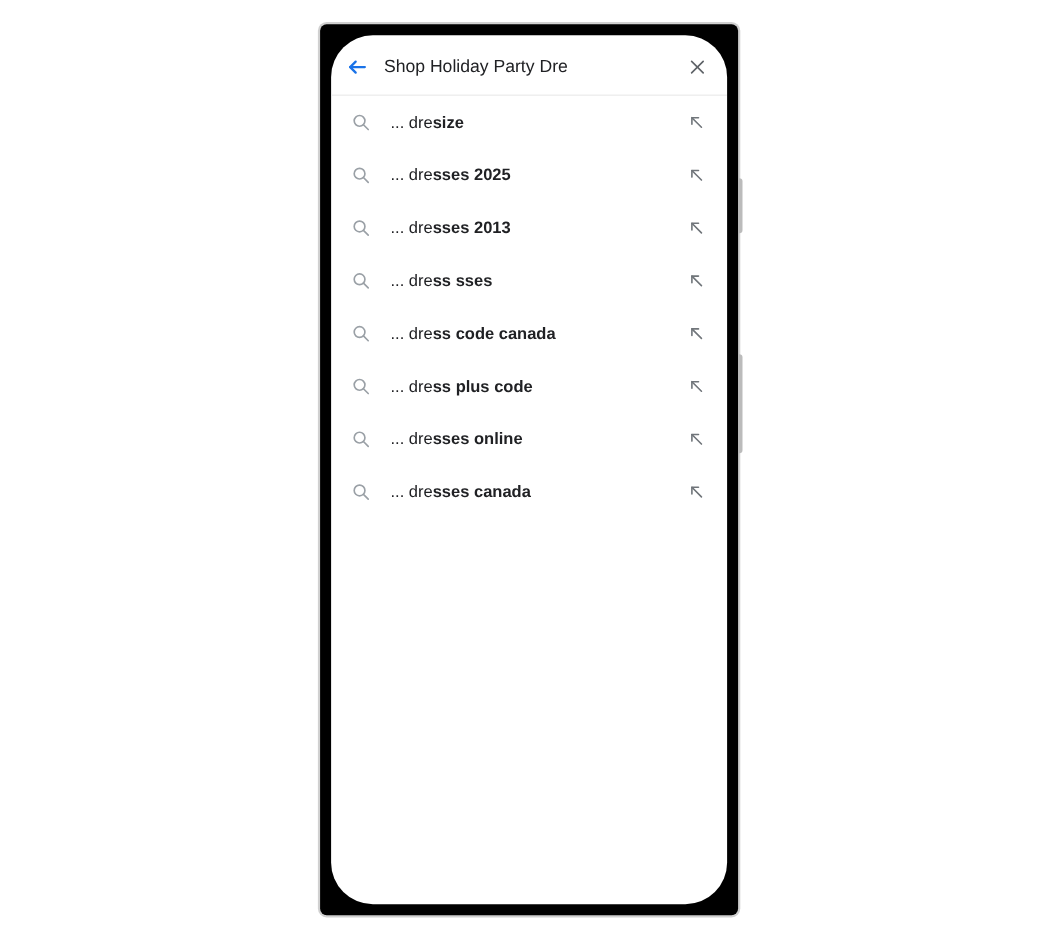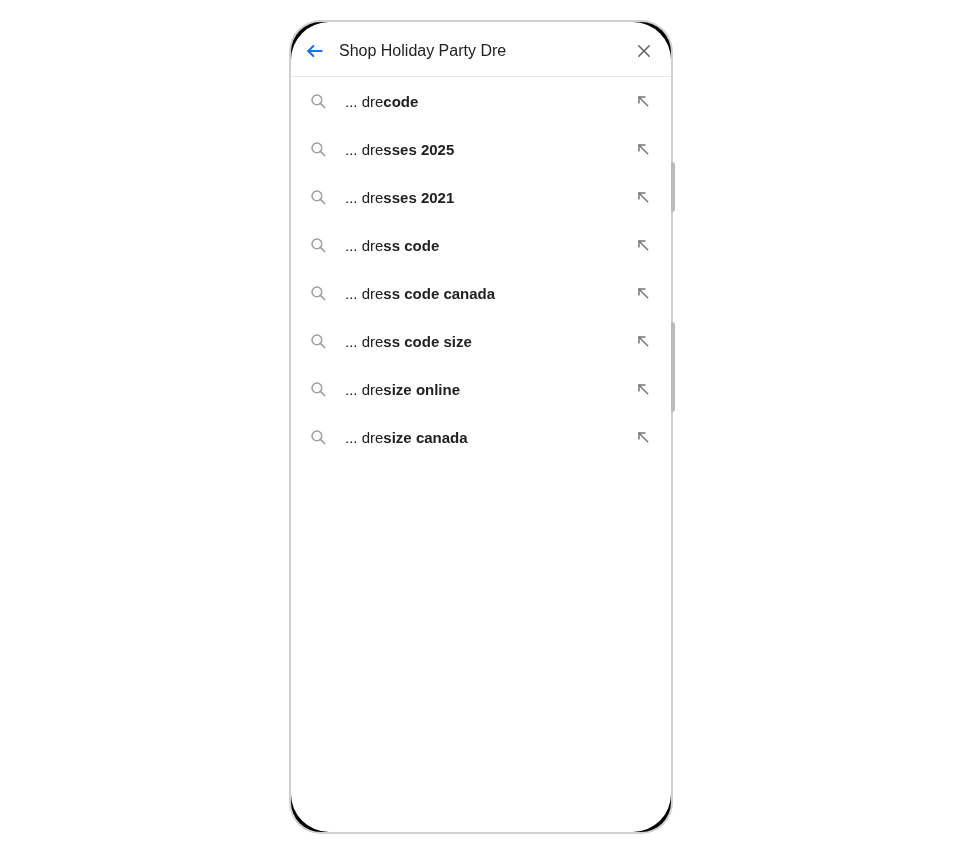--- a/index.html
+++ b/index.html
@@ -15,21 +15,22 @@
       display: flex;
       align-items: center;
       justify-content: center;
       font-family: Arial, Helvetica, sans-serif;
     }
 
     .phone-frame {
       width: 380px;
       height: 810px;
       background: #000;
-      border-radius: 30px;
+      border-radius: 6px;
+      padding: 10px;
       position: relative;
       box-shadow: 0 0 0 2px #d0d0d0;
     }
 
     .side-button-1 {
       position: absolute;
       right: -4px;
       top: 140px;
       width: 4px;
       height: 50px;
@@ -175,21 +176,21 @@
 
     <div class="suggestions" id="suggestions-container">
 
     <div class="suggestion-row">
           <div class="suggestion-icon">
             <svg width="18" height="18" viewBox="0 0 24 24" fill="none" stroke="#9aa0a6" stroke-width="2" stroke-linecap="round">
   <circle cx="10.5" cy="10.5" r="6.5"></circle>
   <line x1="21" y1="21" x2="15.2" y2="15.2"></line>
 </svg>
           </div>
-          <div class="suggestion-text"><span class="prefix">... dre</span><span class="bold">code</span></div>
+          <div class="suggestion-text"><span class="prefix">... dre</span><span class="bold">size</span></div>
           <div class="fill-arrow">
             <svg width="16" height="16" viewBox="0 0 24 24" fill="none" stroke="#70757a" stroke-width="2.2" stroke-linecap="round" stroke-linejoin="round">
   <line x1="19" y1="19" x2="6" y2="6"></line>
   <polyline points="6 15 6 6 15 6"></polyline>
 </svg>
           </div>
         </div>
         <div class="suggestion-row">
           <div class="suggestion-icon">
             <svg width="18" height="18" viewBox="0 0 24 24" fill="none" stroke="#9aa0a6" stroke-width="2" stroke-linecap="round">
@@ -205,36 +206,36 @@
 </svg>
           </div>
         </div>
         <div class="suggestion-row">
           <div class="suggestion-icon">
             <svg width="18" height="18" viewBox="0 0 24 24" fill="none" stroke="#9aa0a6" stroke-width="2" stroke-linecap="round">
   <circle cx="10.5" cy="10.5" r="6.5"></circle>
   <line x1="21" y1="21" x2="15.2" y2="15.2"></line>
 </svg>
           </div>
-          <div class="suggestion-text"><span class="prefix">... dre</span><span class="bold">sses 2021</span></div>
-          <div class="fill-arrow">
-            <svg width="16" height="16" viewBox="0 0 24 24" fill="none" stroke="#70757a" stroke-width="2.2" stroke-linecap="round" stroke-linejoin="round">
-  <line x1="19" y1="19" x2="6" y2="6"></line>
-  <polyline points="6 15 6 6 15 6"></polyline>
-</svg>
-          </div>
-        </div>
-        <div class="suggestion-row">
-          <div class="suggestion-icon">
-            <svg width="18" height="18" viewBox="0 0 24 24" fill="none" stroke="#9aa0a6" stroke-width="2" stroke-linecap="round">
-  <circle cx="10.5" cy="10.5" r="6.5"></circle>
-  <line x1="21" y1="21" x2="15.2" y2="15.2"></line>
-</svg>
-          </div>
-          <div class="suggestion-text"><span class="prefix">... dre</span><span class="bold">ss code</span></div>
+          <div class="suggestion-text"><span class="prefix">... dre</span><span class="bold">sses 2013</span></div>
+          <div class="fill-arrow">
+            <svg width="16" height="16" viewBox="0 0 24 24" fill="none" stroke="#70757a" stroke-width="2.2" stroke-linecap="round" stroke-linejoin="round">
+  <line x1="19" y1="19" x2="6" y2="6"></line>
+  <polyline points="6 15 6 6 15 6"></polyline>
+</svg>
+          </div>
+        </div>
+        <div class="suggestion-row">
+          <div class="suggestion-icon">
+            <svg width="18" height="18" viewBox="0 0 24 24" fill="none" stroke="#9aa0a6" stroke-width="2" stroke-linecap="round">
+  <circle cx="10.5" cy="10.5" r="6.5"></circle>
+  <line x1="21" y1="21" x2="15.2" y2="15.2"></line>
+</svg>
+          </div>
+          <div class="suggestion-text"><span class="prefix">... dre</span><span class="bold">ss sses</span></div>
           <div class="fill-arrow">
             <svg width="16" height="16" viewBox="0 0 24 24" fill="none" stroke="#70757a" stroke-width="2.2" stroke-linecap="round" stroke-linejoin="round">
   <line x1="19" y1="19" x2="6" y2="6"></line>
   <polyline points="6 15 6 6 15 6"></polyline>
 </svg>
           </div>
         </div>
         <div class="suggestion-row">
           <div class="suggestion-icon">
             <svg width="18" height="18" viewBox="0 0 24 24" fill="none" stroke="#9aa0a6" stroke-width="2" stroke-linecap="round">
@@ -250,51 +251,51 @@
 </svg>
           </div>
         </div>
         <div class="suggestion-row">
           <div class="suggestion-icon">
             <svg width="18" height="18" viewBox="0 0 24 24" fill="none" stroke="#9aa0a6" stroke-width="2" stroke-linecap="round">
   <circle cx="10.5" cy="10.5" r="6.5"></circle>
   <line x1="21" y1="21" x2="15.2" y2="15.2"></line>
 </svg>
           </div>
-          <div class="suggestion-text"><span class="prefix">... dre</span><span class="bold">ss code size</span></div>
-          <div class="fill-arrow">
-            <svg width="16" height="16" viewBox="0 0 24 24" fill="none" stroke="#70757a" stroke-width="2.2" stroke-linecap="round" stroke-linejoin="round">
-  <line x1="19" y1="19" x2="6" y2="6"></line>
-  <polyline points="6 15 6 6 15 6"></polyline>
-</svg>
-          </div>
-        </div>
-        <div class="suggestion-row">
-          <div class="suggestion-icon">
-            <svg width="18" height="18" viewBox="0 0 24 24" fill="none" stroke="#9aa0a6" stroke-width="2" stroke-linecap="round">
-  <circle cx="10.5" cy="10.5" r="6.5"></circle>
-  <line x1="21" y1="21" x2="15.2" y2="15.2"></line>
-</svg>
-          </div>
-          <div class="suggestion-text"><span class="prefix">... dre</span><span class="bold">size online</span></div>
-          <div class="fill-arrow">
-            <svg width="16" height="16" viewBox="0 0 24 24" fill="none" stroke="#70757a" stroke-width="2.2" stroke-linecap="round" stroke-linejoin="round">
-  <line x1="19" y1="19" x2="6" y2="6"></line>
-  <polyline points="6 15 6 6 15 6"></polyline>
-</svg>
-          </div>
-        </div>
-        <div class="suggestion-row">
-          <div class="suggestion-icon">
-            <svg width="18" height="18" viewBox="0 0 24 24" fill="none" stroke="#9aa0a6" stroke-width="2" stroke-linecap="round">
-  <circle cx="10.5" cy="10.5" r="6.5"></circle>
-  <line x1="21" y1="21" x2="15.2" y2="15.2"></line>
-</svg>
-          </div>
-          <div class="suggestion-text"><span class="prefix">... dre</span><span class="bold">size canada</span></div>
+          <div class="suggestion-text"><span class="prefix">... dre</span><span class="bold">ss plus code</span></div>
+          <div class="fill-arrow">
+            <svg width="16" height="16" viewBox="0 0 24 24" fill="none" stroke="#70757a" stroke-width="2.2" stroke-linecap="round" stroke-linejoin="round">
+  <line x1="19" y1="19" x2="6" y2="6"></line>
+  <polyline points="6 15 6 6 15 6"></polyline>
+</svg>
+          </div>
+        </div>
+        <div class="suggestion-row">
+          <div class="suggestion-icon">
+            <svg width="18" height="18" viewBox="0 0 24 24" fill="none" stroke="#9aa0a6" stroke-width="2" stroke-linecap="round">
+  <circle cx="10.5" cy="10.5" r="6.5"></circle>
+  <line x1="21" y1="21" x2="15.2" y2="15.2"></line>
+</svg>
+          </div>
+          <div class="suggestion-text"><span class="prefix">... dre</span><span class="bold">sses online</span></div>
+          <div class="fill-arrow">
+            <svg width="16" height="16" viewBox="0 0 24 24" fill="none" stroke="#70757a" stroke-width="2.2" stroke-linecap="round" stroke-linejoin="round">
+  <line x1="19" y1="19" x2="6" y2="6"></line>
+  <polyline points="6 15 6 6 15 6"></polyline>
+</svg>
+          </div>
+        </div>
+        <div class="suggestion-row">
+          <div class="suggestion-icon">
+            <svg width="18" height="18" viewBox="0 0 24 24" fill="none" stroke="#9aa0a6" stroke-width="2" stroke-linecap="round">
+  <circle cx="10.5" cy="10.5" r="6.5"></circle>
+  <line x1="21" y1="21" x2="15.2" y2="15.2"></line>
+</svg>
+          </div>
+          <div class="suggestion-text"><span class="prefix">... dre</span><span class="bold">sses canada</span></div>
           <div class="fill-arrow">
             <svg width="16" height="16" viewBox="0 0 24 24" fill="none" stroke="#70757a" stroke-width="2.2" stroke-linecap="round" stroke-linejoin="round">
   <line x1="19" y1="19" x2="6" y2="6"></line>
   <polyline points="6 15 6 6 15 6"></polyline>
 </svg>
           </div>
         </div>
       </div>
 
   </div>

